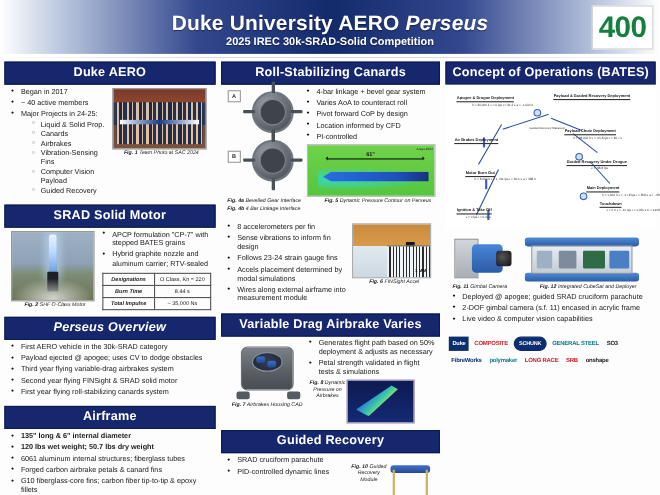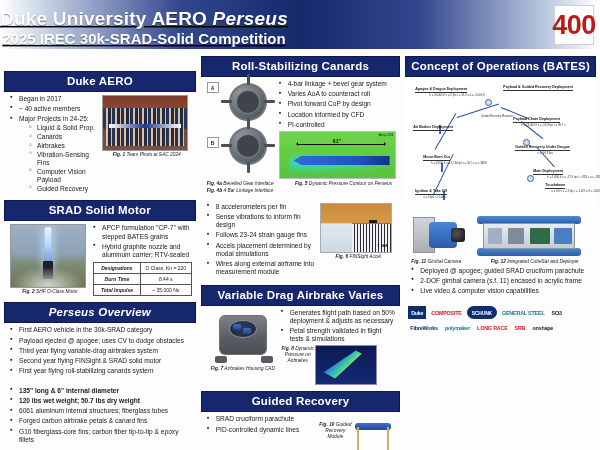--- a/index.html
+++ b/index.html
@@ -19,58 +19,57 @@
 
   
   .title-banner {
     position: relative;
     height: 52px;
     background: linear-gradient(to right,
        #ffffff 0%, #c3cfe4 8%, #33478e 30%, #132a6b 50%,
        #33478e 70%, #c3cfe4 92%, #ffffff 100%);
     display: flex;
     align-items: center;
-    justify-content: flex-start;
+    justify-content: center;
     overflow: hidden;
-    text-decoration: underline;
   }
   .title-banner::after{
     content:"";
     position:absolute; left:0; right:0; bottom:0; height:3px;
     background:#ffffff;
   }
   .title-text-wrap { text-align: center; color: #ffffff; margin-top:4px; }
   .title-main {
     font-size: 19px; font-weight: bold; letter-spacing: .2px;
     text-shadow: 0 1px 1px rgba(0,0,0,.45);
     line-height: 1.05;
   }
   .title-main .ital { font-style: italic; }
   .title-sub {
-    font-size: 15px; font-weight: bold; margin-top: 2px;
+    font-size: 10px; font-weight: bold; margin-top: 2px;
     text-shadow: 0 1px 1px rgba(0,0,0,.4);
   }
   .team-number {
     position: absolute; right: 6px; top: 5px;
-    width: 40px; height: 40px;
+    width: 56px; height: 40px;
     background: #ffffff; border: 1px solid #d0d0d0;
     display: flex; align-items: center; justify-content: center;
-    font-size: 27px; font-weight: bold; color: #b91c1c;
+    font-size: 27px; font-weight: bold; color: #15803d;
     letter-spacing: -0.5px;
   }
 
   
   .columns {
     display: flex;
     gap: 5px;
     padding: 4px 4px 2px 4px;
     height: 398px;
   }
   .col { display: flex; flex-direction: column; gap: 4px; }
-  .col-left   { width: 192px; justify-content: flex-end; }
+  .col-left   { width: 192px; }
   .col-mid    { width: 200px; }
   .col-right  { width: 191px; }
 
   
   .sec-head {
     background: #16276e;
     border: 1px solid #0d1a4d;
     color: #ffffff;
     text-align: center;
     font-weight: bold;
@@ -435,20 +434,21 @@
             <li>First AERO vehicle in the 30k-SRAD category</li>
             <li>Payload ejected @ apogee; uses CV to dodge obstacles</li>
             <li>Third year flying variable-drag airbrakes system</li>
             <li>Second year flying FINSight &amp; SRAD solid motor</li>
             <li>First year flying roll-stabilizing canards system</li>
           </ul>
         </div>
       </div>
 
       <div>
+        <div class="sec-head">Airframe</div>
         <div class="sec-body">
           <ul class="b">
             <li class="bold">135" long &amp; 6" internal diameter</li>
             <li class="bold">120 lbs wet weight; 50.7 lbs dry weight</li>
             <li>6061 aluminum internal structures; fiberglass tubes</li>
             <li>Forged carbon airbrake petals &amp; canard fins</li>
             <li>G10 fiberglass-core fins; carbon fiber tip-to-tip &amp; epoxy fillets</li>
 
           </ul>
 

